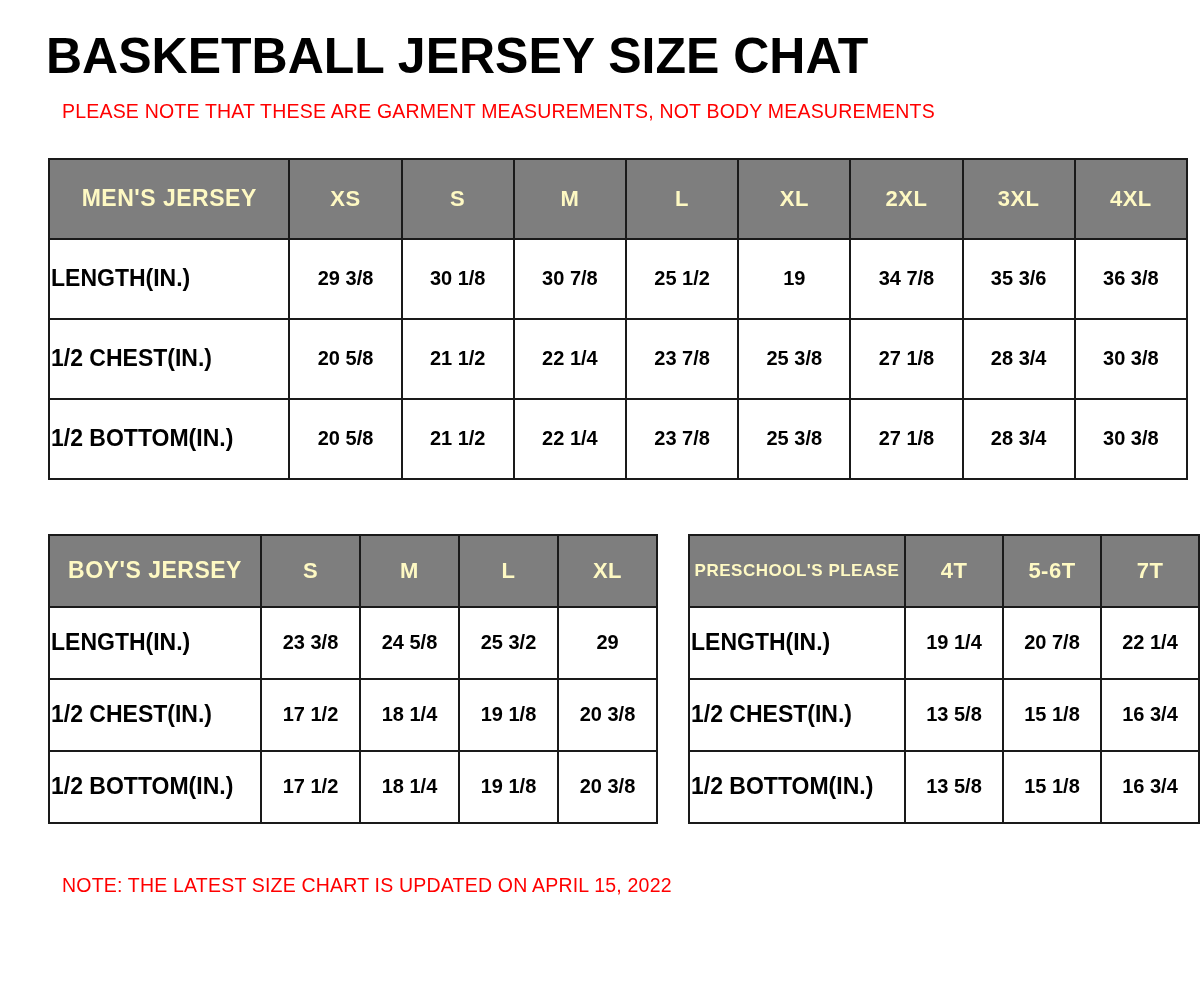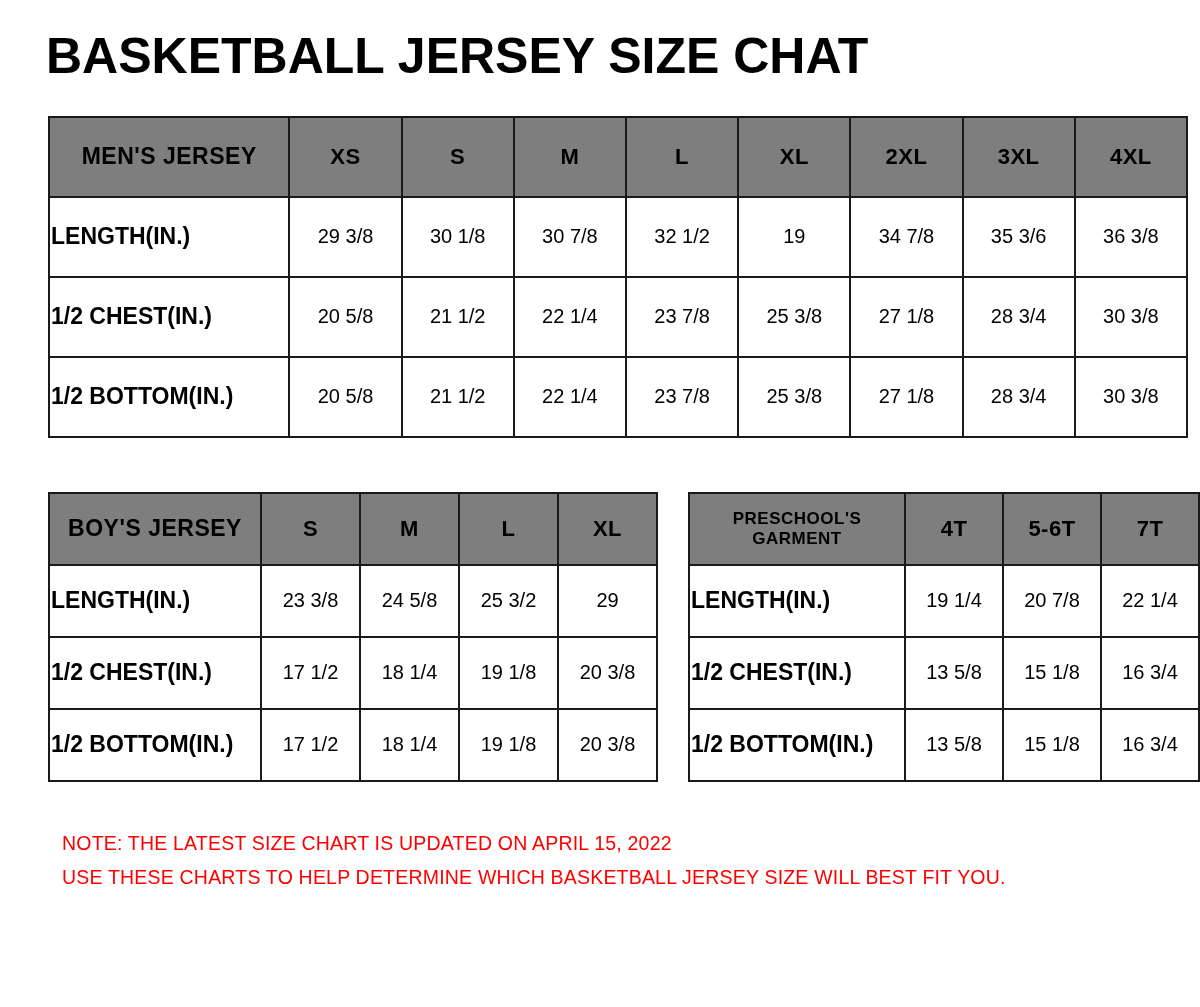--- a/index.html
+++ b/index.html
@@ -44,40 +44,40 @@
   }
   table td, table th {
     border: 2px solid #1a1a1a;
     text-align: center;
     vertical-align: middle;
     font-weight: bold;
     color: #000;
   }
   .hdr-cell {
     background: #7e7e7e;
-    color: #000000;
+    color: #fef9c3;
     font-size: 22px;
     font-weight: bold;
     letter-spacing: 0.5px;
   }
   .hdr-cell.row-label {
     font-size: 23px;
   }
   .hdr-cell.small {
     font-size: 17px;
     letter-spacing: 0.5px;
   }
   .row-label-cell {
     font-size: 23px;
     font-weight: bold;
     text-align: left;
   }
   .val-cell {
     font-size: 20px;
-    font-weight: normal;
+    font-weight: bold;
     text-align: center;
   }
 
   
   #mens-table {
     margin: 33px 0 0 24px;
     width: 1140px;
   }
   #mens-table td { height: 76px; }
   #mens-table col.c0 { width: 240px; }
@@ -107,20 +107,21 @@
     letter-spacing: 0.2px;
   }
 </style>
 </head>
 <body>
 
 <div class="page">
 
   <h1 class="title">BASKETBALL JERSEY SIZE CHAT</h1>
 
+  <p class="note-top">PLEASE NOTE THAT THESE ARE GARMENT MEASUREMENTS, NOT BODY MEASUREMENTS</p>
 
   <table id="mens-table">
     <colgroup>
       <col class="c0">
         <col class="cx">
         <col class="cx">
         <col class="cx">
         <col class="cx">
       <col class="cx">
         <col class="cx">
@@ -137,21 +138,21 @@
         <td class="hdr-cell">XL</td>
         <td class="hdr-cell">2XL</td>
         <td class="hdr-cell">3XL</td>
         <td class="hdr-cell">4XL</td>
       </tr>
       <tr>
         <td class="row-label-cell">LENGTH(IN.)</td>
         <td class="val-cell">29  3/8</td>
         <td class="val-cell">30  1/8</td>
         <td class="val-cell">30  7/8</td>
-        <td class="val-cell">32  1/2</td>
+        <td class="val-cell">25  1/2</td>
         <td class="val-cell">19</td>
         <td class="val-cell">34  7/8</td>
         <td class="val-cell">35  3/6</td>
         <td class="val-cell">36  3/8</td>
       </tr>
       <tr>
         <td class="row-label-cell">1/2  CHEST(IN.)</td>
         <td class="val-cell">20  5/8</td>
         <td class="val-cell">21  1/2</td>
         <td class="val-cell">22  1/4</td>
@@ -219,21 +220,21 @@
 
     <table id="pre-table">
       <colgroup>
         <col class="c0">
           <col class="cx">
           <col class="cx">
           <col class="cx">
       </colgroup>
       <tbody>
         <tr>
-          <td class="hdr-cell small">PRESCHOOL'S  GARMENT</td>
+          <td class="hdr-cell small">PRESCHOOL'S  PLEASE</td>
           <td class="hdr-cell">4T</td>
           <td class="hdr-cell">5-6T</td>
           <td class="hdr-cell">7T</td>
         </tr>
         <tr>
           <td class="row-label-cell">LENGTH(IN.)</td>
           <td class="val-cell">19  1/4</td>
           <td class="val-cell">20  7/8</td>
           <td class="val-cell">22  1/4</td>
         </tr>
@@ -249,16 +250,15 @@
           <td class="val-cell">15  1/8</td>
           <td class="val-cell">16  3/4</td>
         </tr>
       </tbody>
     </table>
 
   </div>
 
   <div class="notes-bottom">
     <div>NOTE: THE LATEST SIZE CHART IS UPDATED ON APRIL 15, 2022</div>
-    <div>USE THESE CHARTS TO HELP DETERMINE WHICH  BASKETBALL JERSEY  SIZE WILL BEST FIT YOU.</div>
   </div>
 
 </div>
 
 </body></html>

